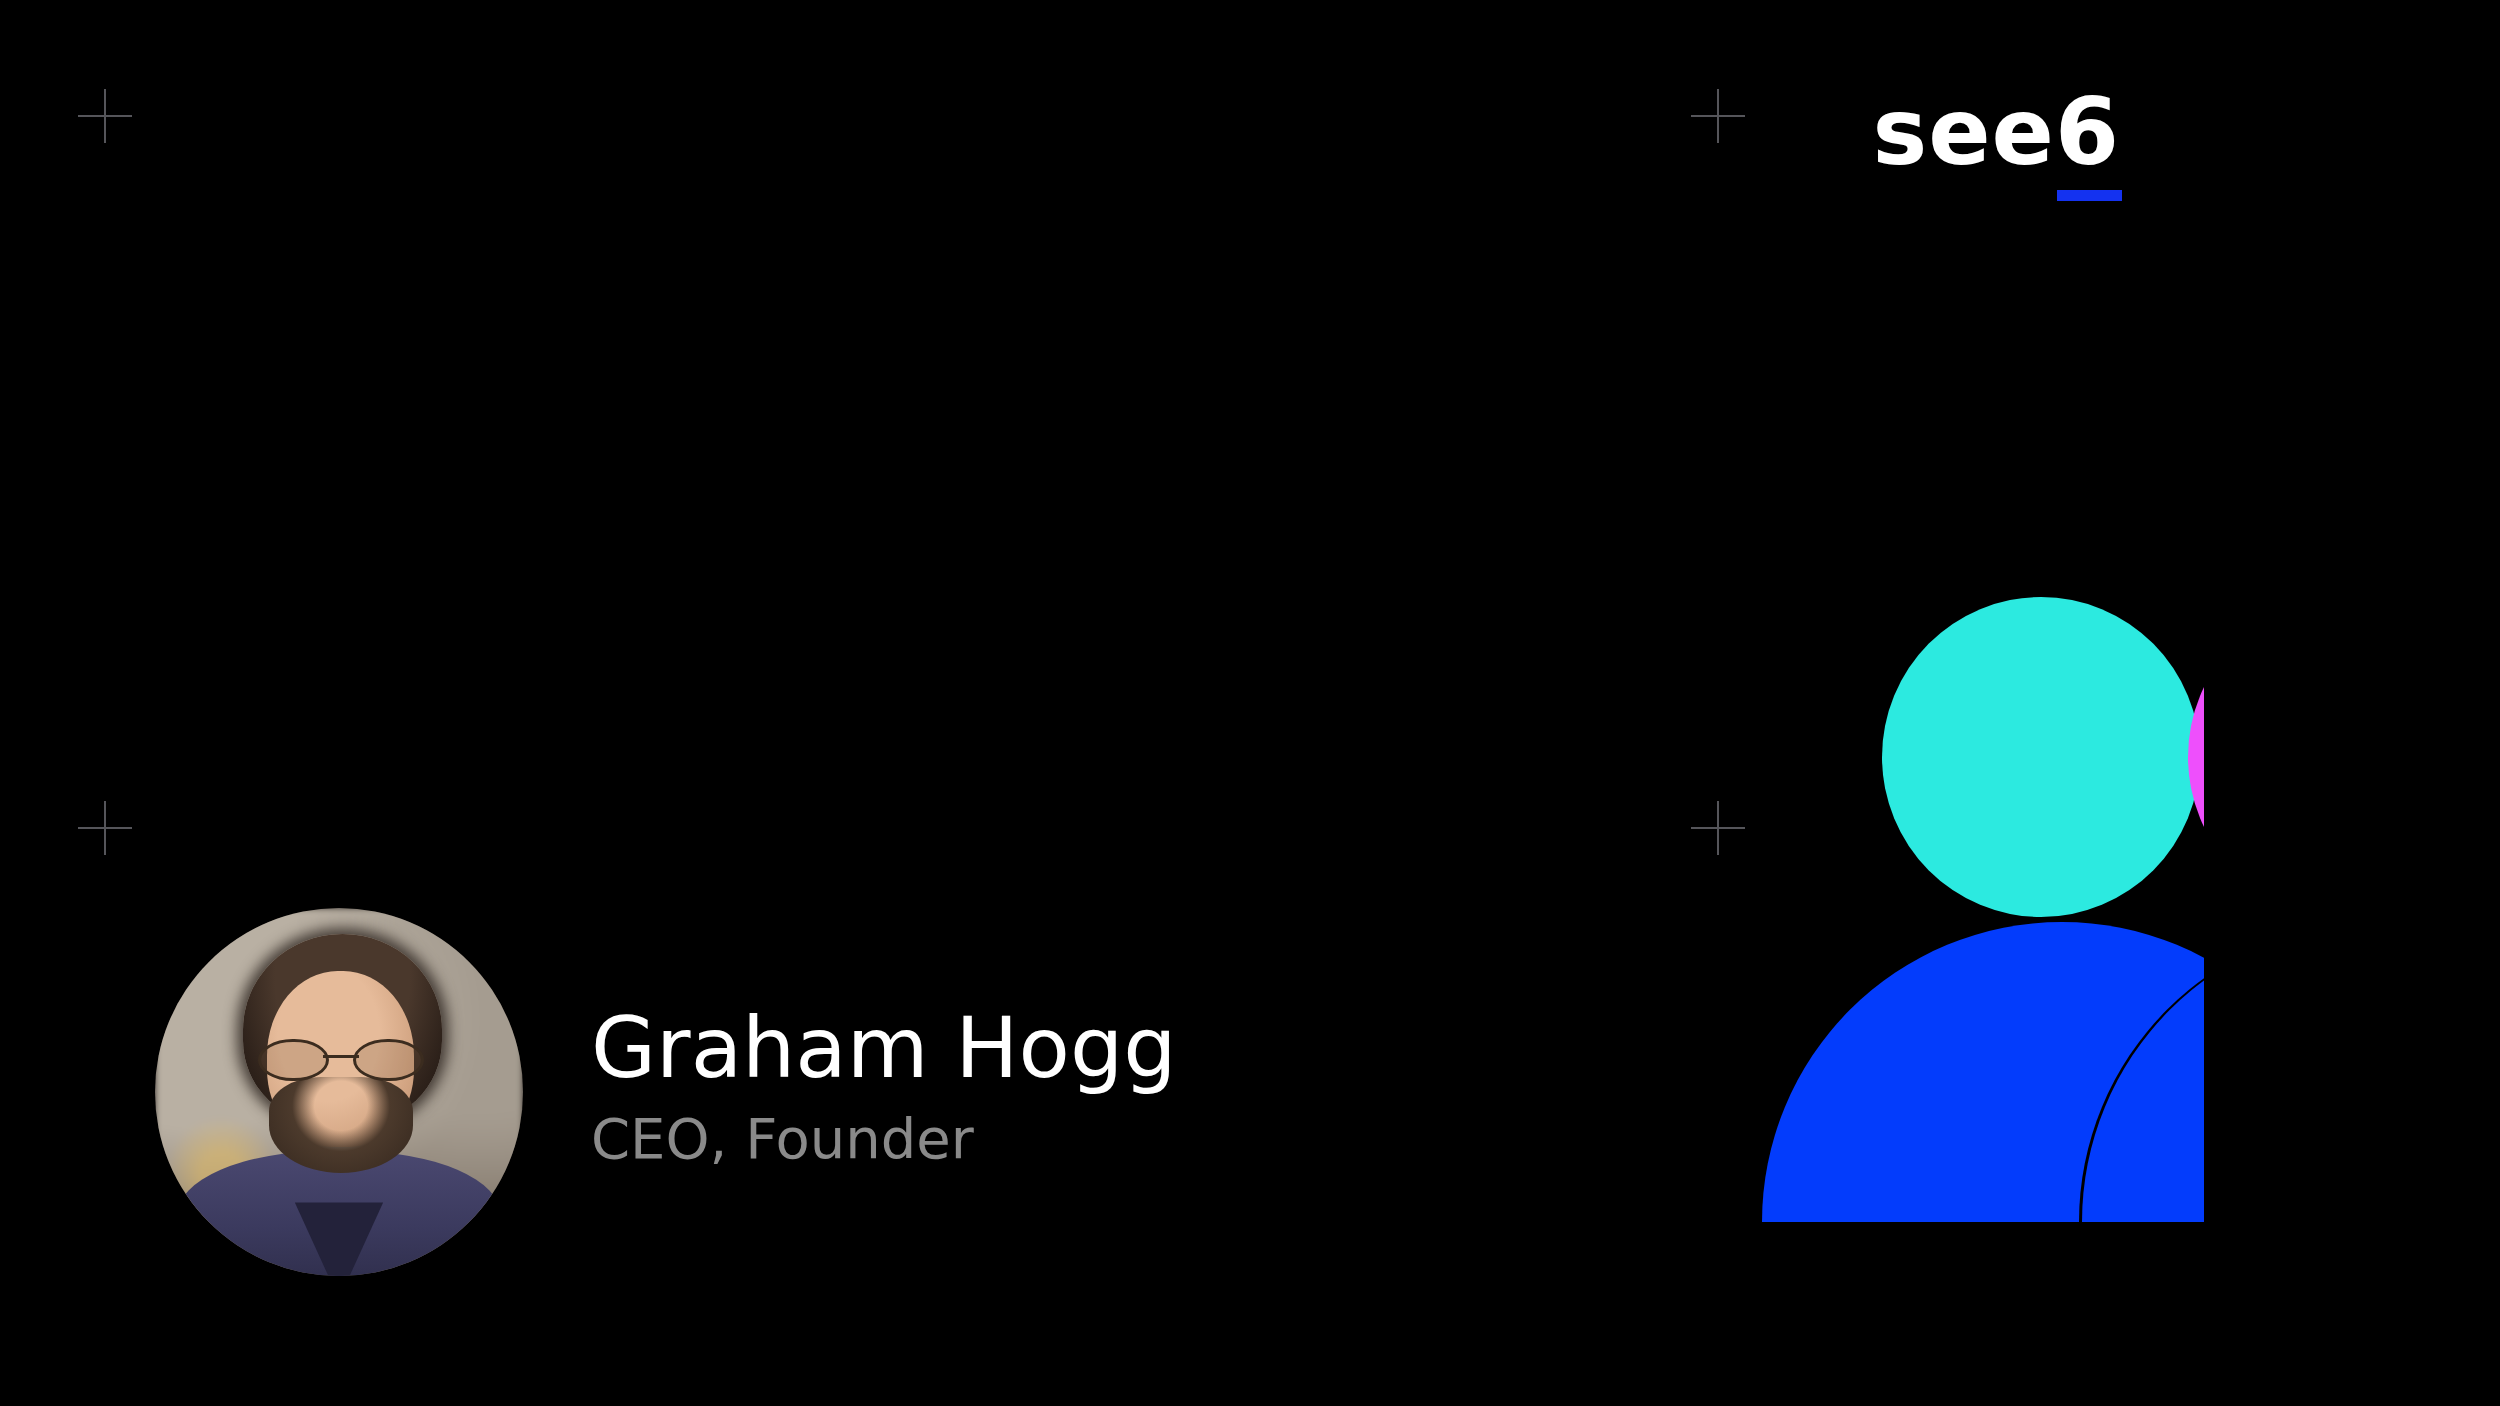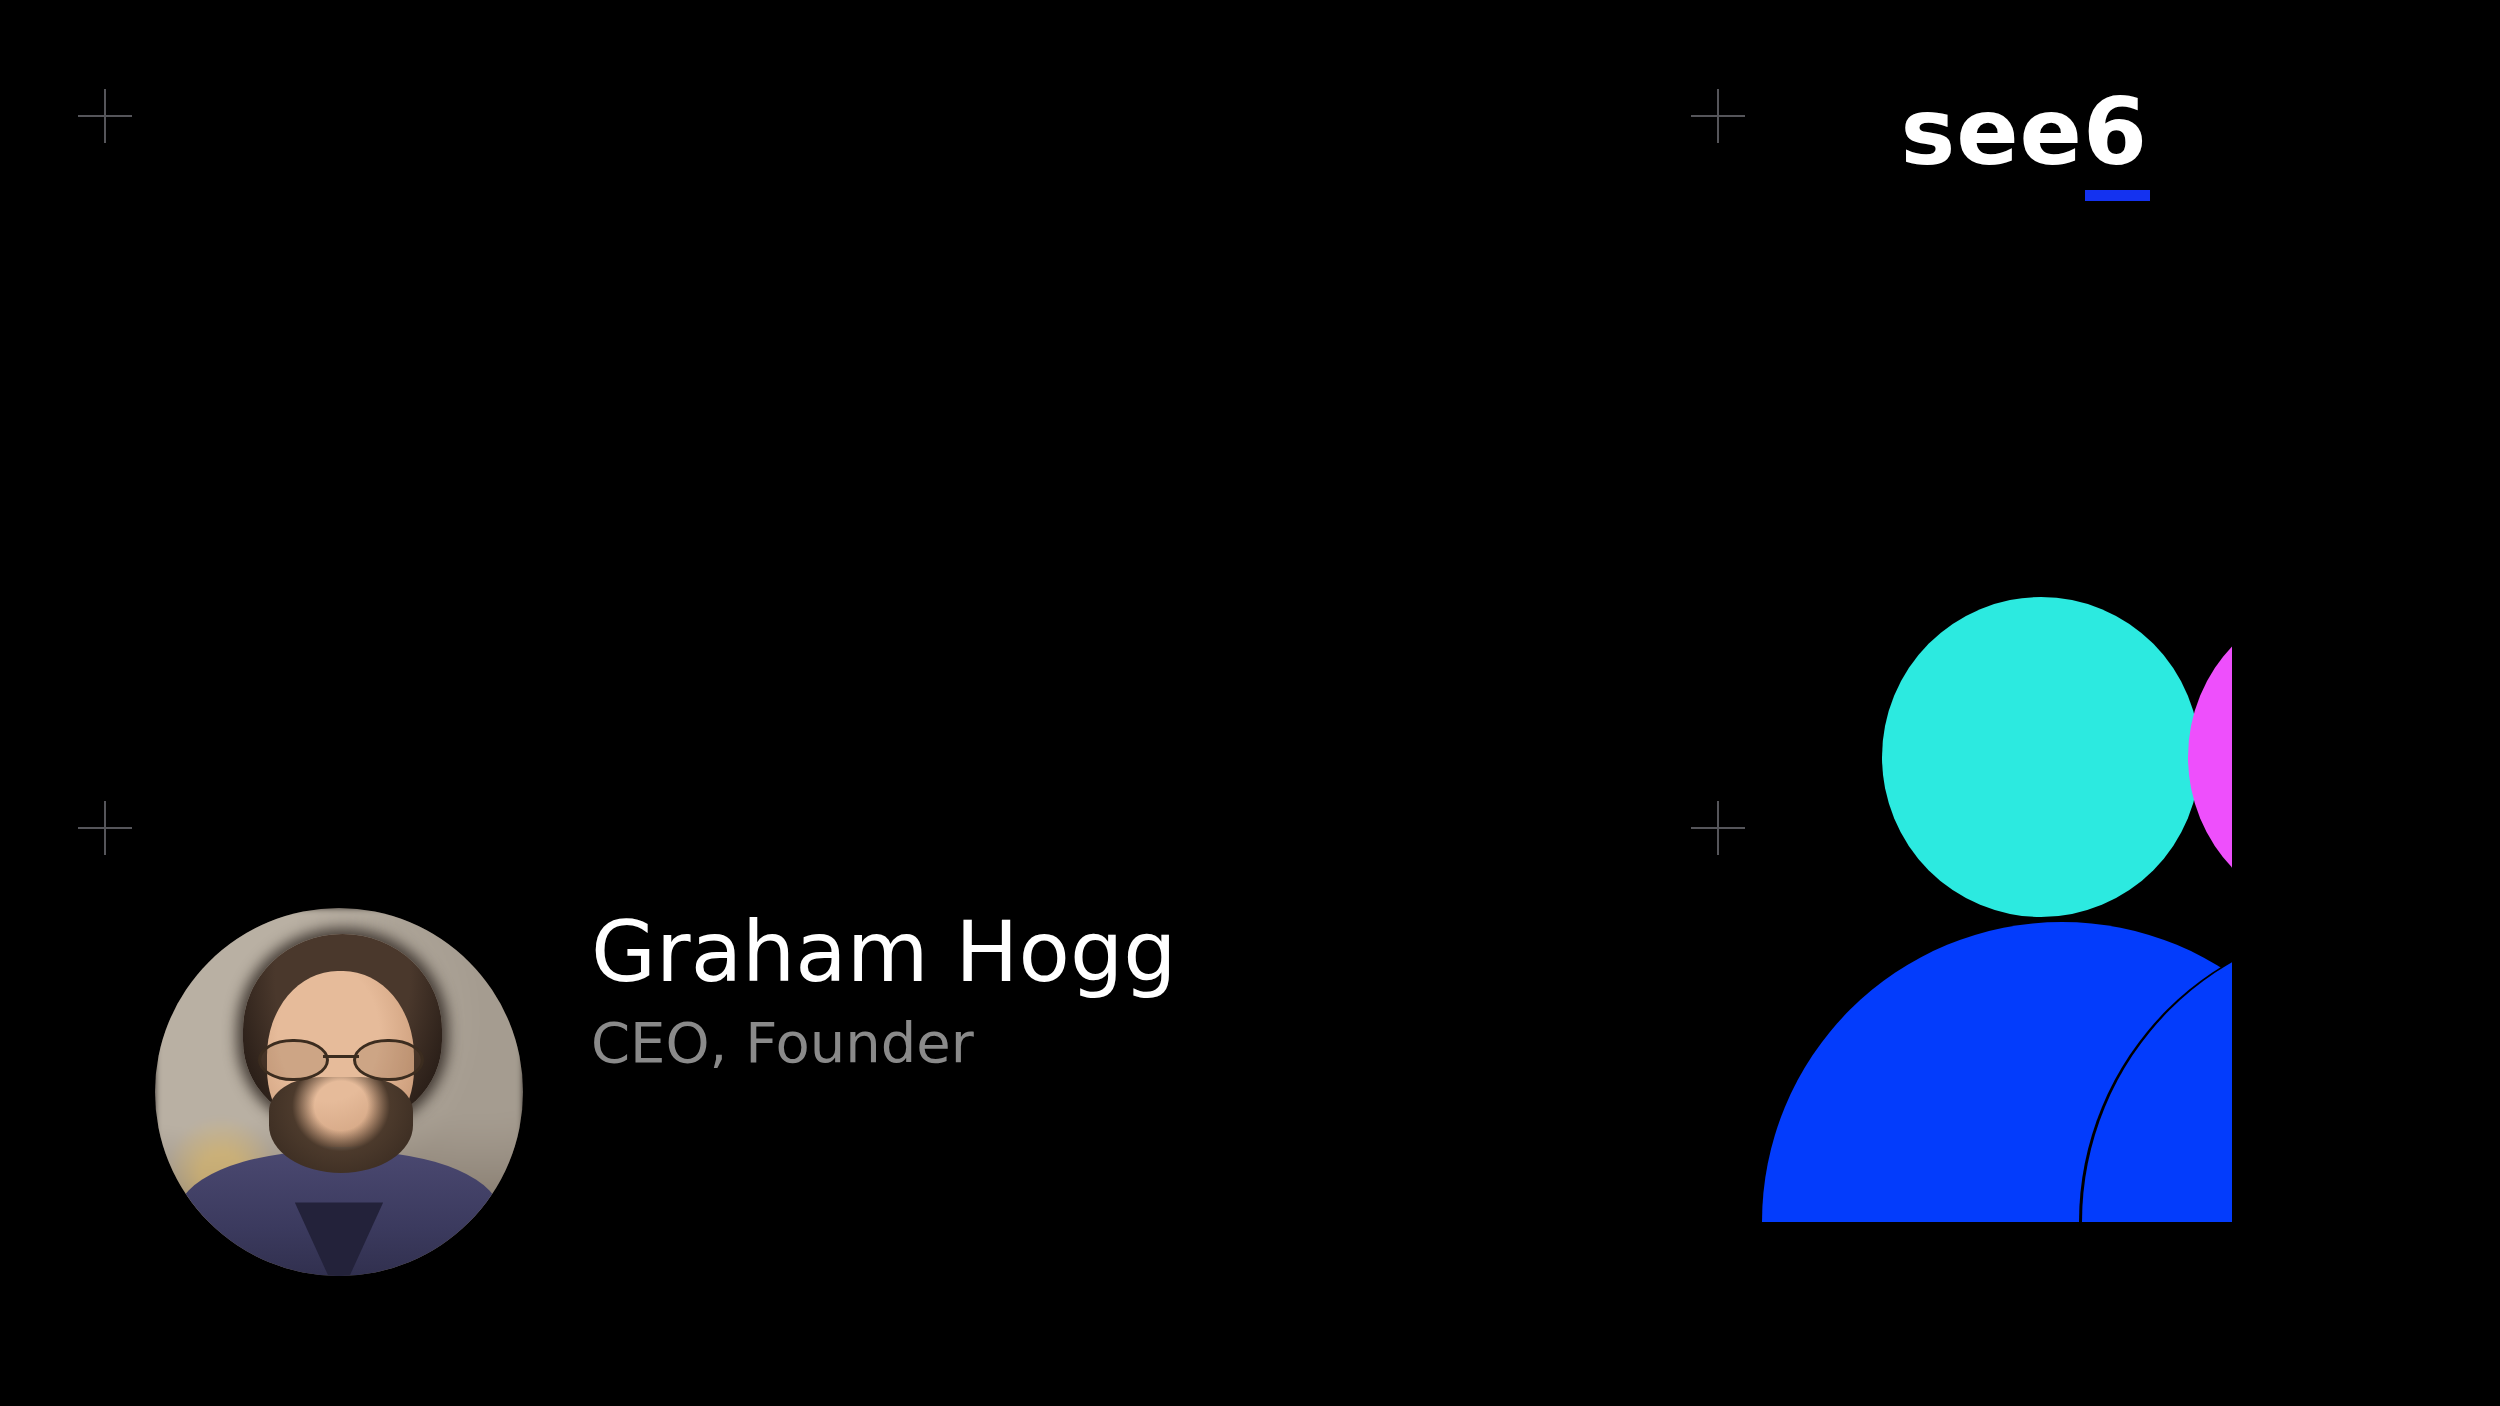--- a/index.html
+++ b/index.html
@@ -11,21 +11,20 @@
     font-family: "Liberation Sans", sans-serif;
     -webkit-font-smoothing: antialiased;
   }
 
   .slide {
     position: relative;
     width: 2204px;
     height: 1406px;
     background: #000000;
     overflow: hidden;
-    padding-left: 28px;
   }
 
   
   .crosshair {
     position: absolute;
     width: 54px;
     height: 54px;
     pointer-events: none;
   }
   .crosshair::before,
@@ -94,20 +93,21 @@
     color: #ffffff;
     white-space: pre-line;
   }
 
   
   .speaker {
     position: absolute;
     left: 155px;
     top: 908px;
     display: flex;
+    align-items: center;
   }
   .avatar {
     position: relative;
     width: 368px;
     height: 368px;
     border-radius: 50%;
     overflow: hidden;
     flex: 0 0 auto;
     background: #2b2622;
   }

